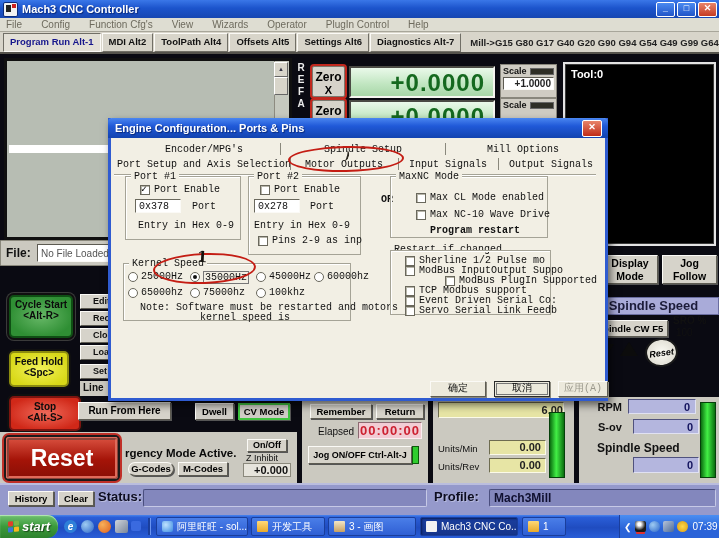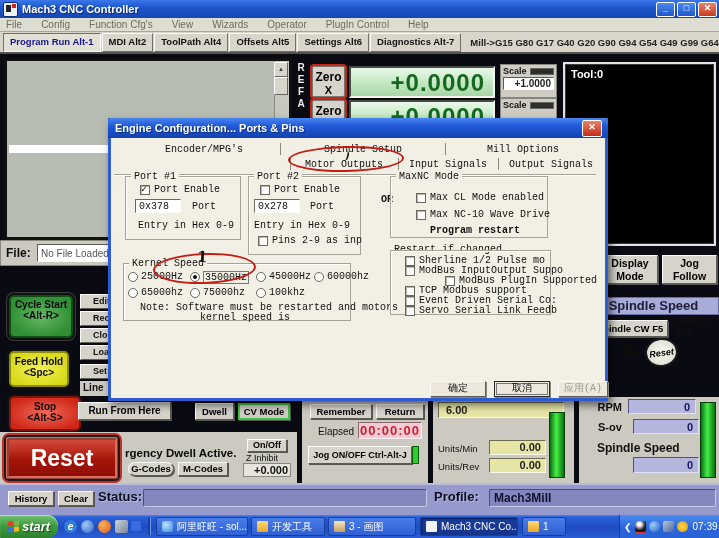--- a/index.html
+++ b/index.html
@@ -209,36 +209,36 @@
   <div class="abs smallbtn" style="left:78px;top:402px;width:93px;height:18px;font-size:10px;line-height:16px;">Run From Here</div>
   <div class="abs smallbtn" style="left:195px;top:403px;width:39px;height:17px;line-height:15px;background:#d0cdc6;">Dwell</div>
   <div class="abs smallbtn" style="left:238px;top:403px;width:52px;height:17px;line-height:14px;border:2px solid #3fc43f;background:#d0cdc6;">CV Mode</div>
 
   <div class="abs gray-panel" style="left:0;top:432px;width:297px;height:51px;"></div>
   <div class="abs gray-panel" style="left:302px;top:397px;width:126px;height:86px;"></div>
   <div class="abs gray-panel" style="left:433px;top:397px;width:141px;height:86px;"></div>
   <div class="abs gray-panel" style="left:579px;top:397px;width:140px;height:86px;"></div>
 
   <div class="abs resetbtn" style="left:6px;top:437px;width:112px;height:42px;">Reset</div>
-  <span class="abs emtext" style="left:125px;top:447px;">rgency Dwell Active.</span>
+  <span class="abs emtext" style="left:125px;top:447px;">rgency Mode Active.</span>
   <div class="abs smallbtn" style="left:247px;top:439px;width:40px;height:13px;font-size:9px;line-height:11px;">On/Off</div>
   <span class="abs" style="left:246px;top:453px;font-size:9px;color:#111;">Z Inhibit</span>
   <div class="abs" style="left:243px;top:463px;width:48px;height:14px;background:#e6e4dc;border:1px solid #8a887c;font-size:11px;font-weight:bold;color:#111;text-align:right;padding-right:2px;box-sizing:border-box;">+0.000</div>
   <div class="abs smallbtn" style="left:128px;top:462px;width:46px;height:14px;line-height:12px;border-radius:7px;">G-Codes</div>
   <div class="abs smallbtn" style="left:178px;top:462px;width:50px;height:14px;line-height:12px;">M-Codes</div>
 
   <div class="abs smallbtn" style="left:310px;top:404px;width:62px;height:15px;line-height:13px;">Remember</div>
   <div class="abs smallbtn" style="left:376px;top:404px;width:48px;height:15px;line-height:13px;">Return</div>
   <span class="abs" style="left:318px;top:426px;font-size:10px;color:#111;">Elapsed</span>
   <div class="abs elapsedf" style="left:358px;top:422px;width:64px;height:17px;">00:00:00</div>
   <div class="abs smallbtn" style="left:308px;top:446px;width:104px;height:18px;font-size:9px;line-height:16px;">Jog ON/OFF Ctrl-Alt-J</div>
   <div class="abs" style="left:412px;top:446px;width:7px;height:18px;background:#2ecc2e;border:1px solid #0a5a0a;box-sizing:border-box;"></div>
 
   <span class="abs" style="left:440px;top:401px;font-size:12px;font-weight:bold;color:#111;">Feedrate</span>
-  <div class="abs khfield" style="left:438px;top:402px;width:126px;height:16px;text-align:left;padding-top:1px;padding-left:7px;">6.00</div>
+  <div class="abs khfield" style="left:438px;top:402px;width:126px;height:16px;text-align:right;padding-top:1px;">6.00</div>
   <span class="abs" style="left:438px;top:443px;font-size:9.5px;color:#111;">Units/Min</span>
   <div class="abs khfield" style="left:489px;top:440px;width:57px;height:15px;text-align:right;padding-right:4px;">0.00</div>
   <span class="abs" style="left:438px;top:461px;font-size:9.5px;color:#111;">Units/Rev</span>
   <div class="abs khfield" style="left:489px;top:458px;width:57px;height:15px;text-align:right;padding-right:4px;">0.00</div>
   <div class="abs greenbar" style="left:549px;top:412px;width:16px;height:66px;"></div>
 
   <div class="abs smallbtn" style="left:602px;top:255px;width:56px;height:29px;font-size:10.5px;line-height:13px;padding-top:1px;">
     <span>Display</span><br>
     <span>Mode</span>
   </div>
@@ -277,20 +277,21 @@
     </div>
     <div class="dclose">✕</div>
     <div class="dbody">
 
       <span class="dtab" style="left:96px;top:6px;">Encoder/MPG's</span>
       <span class="dtab" style="left:255px;top:6px;">Spindle Setup</span>
       <span class="dtab" style="left:415px;top:6px;">Mill Options</span>
       <div class="dsep" style="left:172px;top:5px;"></div>
       <div class="dsep" style="left:337px;top:5px;"></div>
 
+      <span class="dtab" style="left:96px;top:21px;">Port Setup and Axis Selection</span>
       <span class="dtab" style="left:236px;top:21px;">Motor Outputs</span>
       <span class="dtab" style="left:340px;top:21px;">Input Signals</span>
       <span class="dtab" style="left:443px;top:21px;">Output Signals</span>
       <div class="dsep" style="left:182px;top:20px;"></div>
       <div class="dsep" style="left:290px;top:20px;"></div>
       <div class="dsep" style="left:390px;top:20px;"></div>
       <div style="position:absolute;left:6px;top:36px;width:482px;height:1px;background:#a5a396;box-shadow:0 1px 0 #fff;"></div>
 
       <div class="dgroup" style="left:17px;top:38px;width:116px;height:64px;"></div>
       <span class="dglabel" style="left:23px;top:33px;">Port #1</span>

